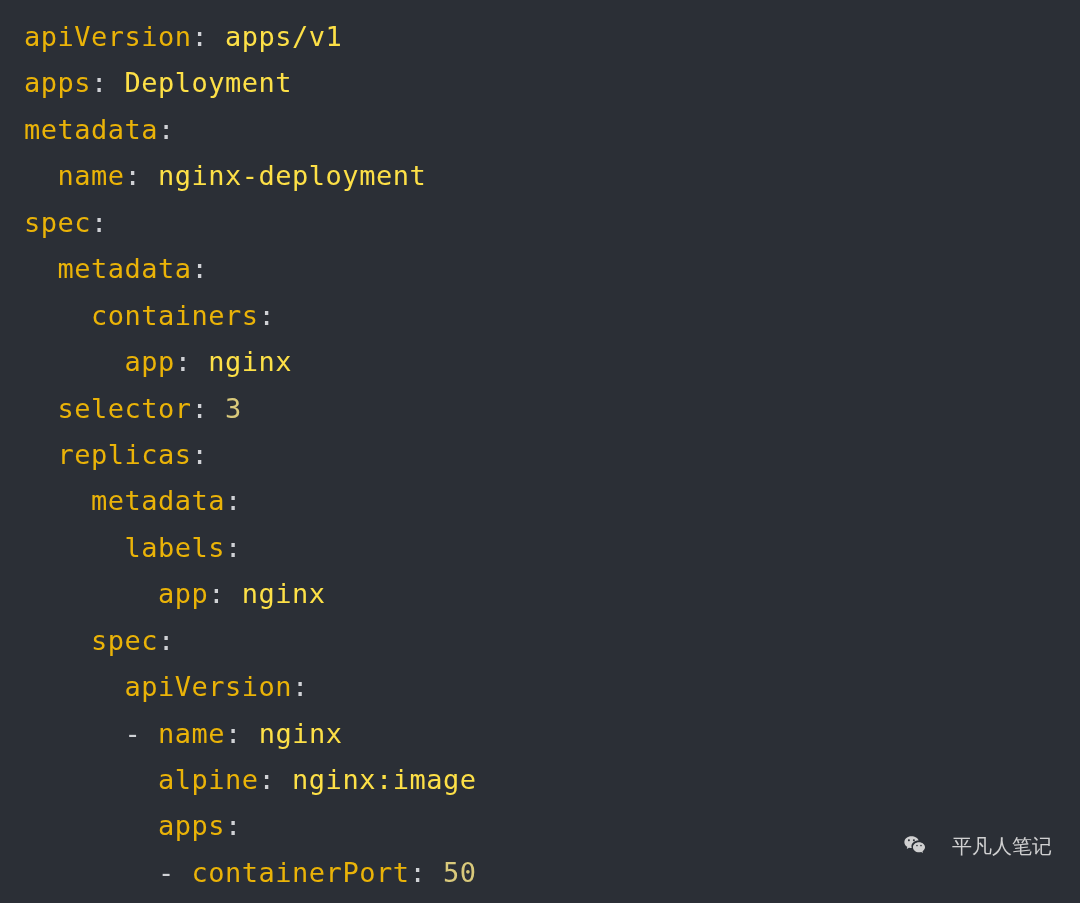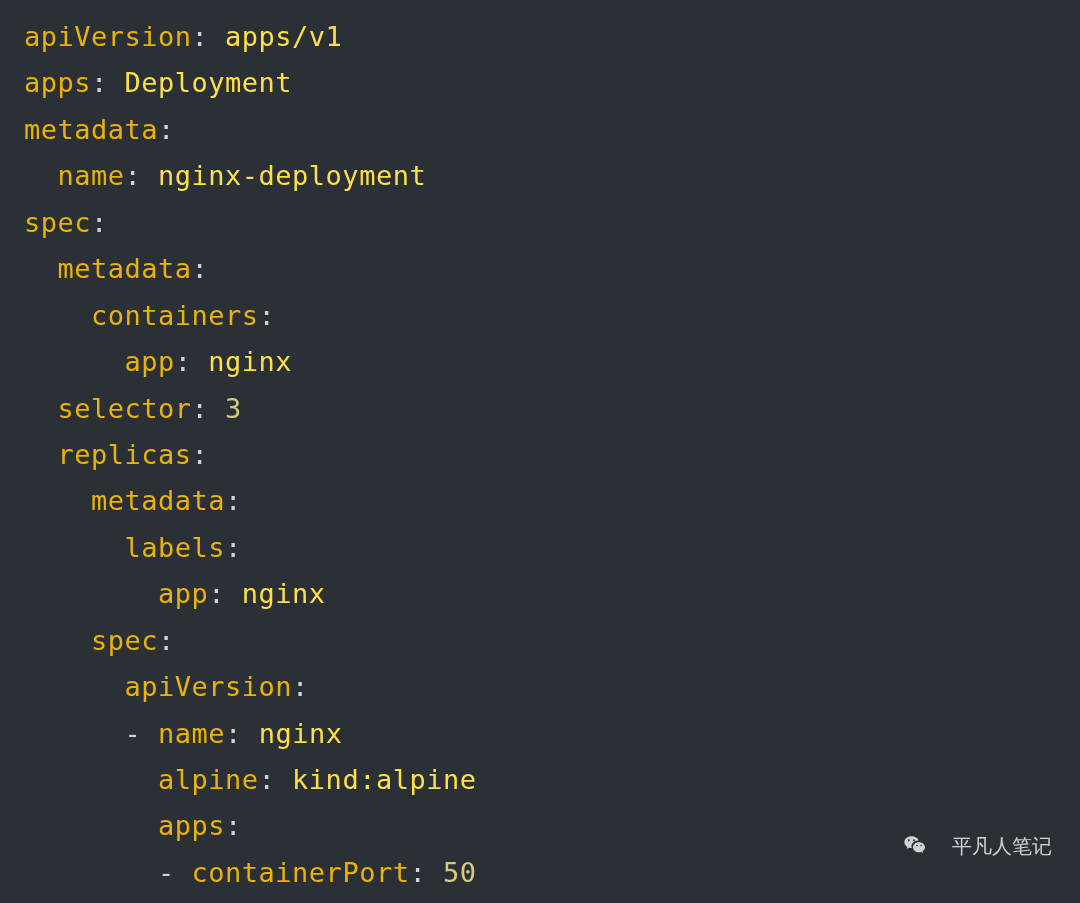--- a/index.html
+++ b/index.html
@@ -54,21 +54,21 @@
 <span class="line">    <span class="key">containers</span>:</span>
 <span class="line">      <span class="key">app</span>: <span class="str">nginx</span></span>
 <span class="line">  <span class="key">selector</span>: <span class="num">3</span></span>
 <span class="line">  <span class="key">replicas</span>:</span>
 <span class="line">    <span class="key">metadata</span>:</span>
 <span class="line">      <span class="key">labels</span>:</span>
 <span class="line">        <span class="key">app</span>: <span class="str">nginx</span></span>
 <span class="line">    <span class="key">spec</span>:</span>
 <span class="line">      <span class="key">apiVersion</span>:</span>
 <span class="line">      <span class="dash">-</span> <span class="key">name</span>: <span class="str">nginx</span></span>
-<span class="line">        <span class="key">alpine</span>: <span class="str">kind:alpine</span></span>
+<span class="line">        <span class="key">alpine</span>: <span class="str">nginx:image</span></span>
 <span class="line">        <span class="key">apps</span>:</span>
 <span class="line">        <span class="dash">-</span> <span class="key">containerPort</span>: <span class="num">50</span></span>
 </pre>
 
 <div class="watermark">
   <span class="wechat-icon">
     <svg viewBox="0 0 1024 1024" width="26" height="26" fill="#e2e2e2">
       <path d="M669 361c-131 0-238 89-238 199 0 110 107 199 238 199 27 0 54-4 80-12 3-1 6-1 8 1l52 30c2 1 4 1 6 1 5 0 9-4 9-9 0-2-1-4-2-6l-11-40c-1-3 0-7 3-9 56-41 93-104 93-155 0-110-107-199-238-199zM590 529c-18 0-32-14-32-32s14-32 32-32 32 14 32 32-14 32-32 32zm158 0c-18 0-32-14-32-32s14-32 32-32 32 14 32 32-14 32-32 32z"></path>
       <path d="M370 128C217 128 93 232 93 361c0 74 43 140 110 183 3 2 5 6 4 10l-14 51c-1 2-2 4-2 7 0 6 5 10 10 10 2 0 4-1 6-2l66-38c3-2 7-2 10-1 28 8 57 12 87 12h16c-9-22-14-46-14-71 0-126 123-228 275-228h5C631 198 508 128 370 128zM272 322c-21 0-38-17-38-38s17-38 38-38 38 17 38 38-17 38-38 38zm196 0c-21 0-38-17-38-38s17-38 38-38 38 17 38 38-17 38-38 38z"></path>
     </svg>

